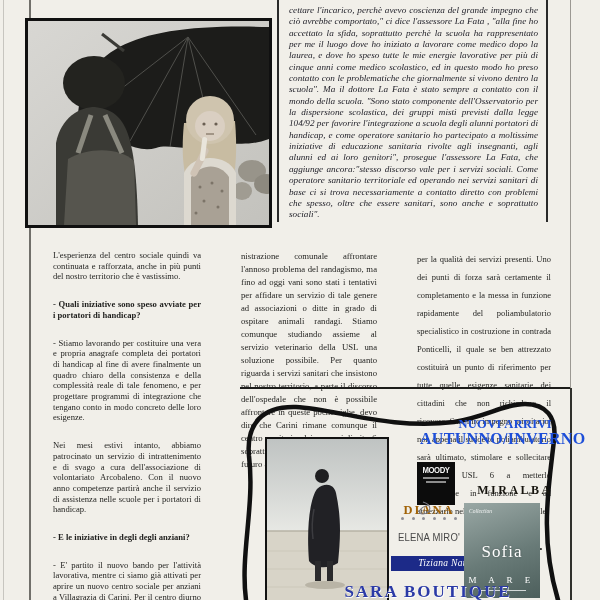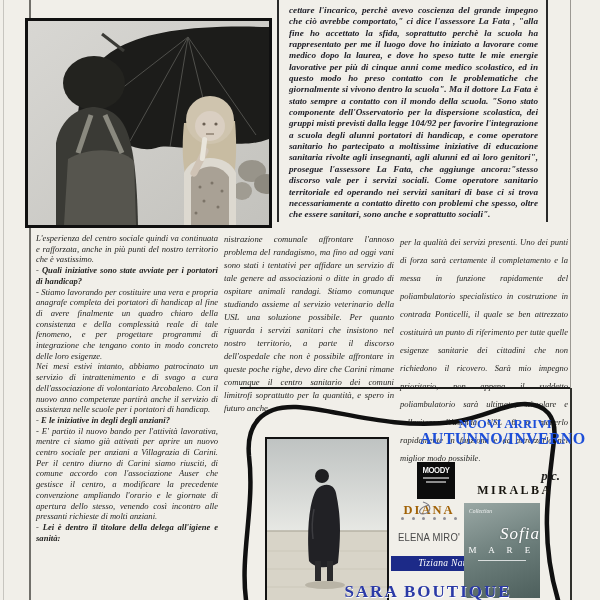--- a/index.html
+++ b/index.html
@@ -7,62 +7,62 @@
         font-family:"Liberation Serif",serif;color:#1f1f1d;}
   
   .vrule{position:absolute;background:#45443f;}
   .vrule.faint{background:#c7c5bf;}
   
   .photo-top{position:absolute;left:25px;top:18px;width:241px;height:204px;
              border:3px solid #101010;background:#d4d3cf;}
   
   .quote{position:absolute;left:277px;top:0;width:271px;height:222px;box-sizing:border-box;
          border-left:2px solid #2a2a2a;border-right:2px solid #2a2a2a;
-         padding:5px 8px 0 10px;font-style:italic;font-weight:bold;
+         padding:5px 8px 0 10px;font-style:italic;font-weight:normal;
          font-size:9.2px;line-height:11.35px;text-align:justify;color:#1d1d26;}
   
   .col{position:absolute;top:233px;text-align:justify;}
-  .col p{margin:0;font-style:italic;}
+  .col p{margin:17px;}
   .col p.q{font-weight:bold;}
   #col-left{left:36px;width:182px;font-size:8.6px;line-height:10.7px;}
   #col-mid{left:224px;width:170px;font-size:8.7px;line-height:13px;}
   #col-right{left:400px;width:168px;font-size:8.5px;line-height:18px;}
   .sig{text-align:right;font-style:italic;font-weight:bold;padding-right:8px;font-size:13px;}
   .hrule{position:absolute;left:240px;top:387px;width:330px;height:2px;background:#1c1c1a;}
   
   .ad-frame{position:absolute;left:240px;top:394px;width:330px;height:206px;}
   .ad-headline{position:absolute;left:420px;top:417px;width:132px;text-align:right;
                color:#1d4ed8;font-weight:bold;font-size:12.5px;line-height:14.5px;
                letter-spacing:.3px;}
   .beach-photo{position:absolute;left:265px;top:437px;width:120px;height:162px;
                border:2px solid #121212;background:#d9d8d3;}
-  .moody{position:absolute;left:417px;top:462px;width:38px;height:37px;background:#0c0c0c;
+  .moody{position:absolute;left:417px;top:462px;width:38px;height:43px;background:#0c0c0c;
          color:#f4f4f4;text-align:center;font-family:"Liberation Sans",sans-serif;}
   .moody .name{font-size:9px;font-weight:bold;letter-spacing:-.5px;transform:scaleX(.86);
                margin-top:3px;}
   .moody .bar{height:2px;background:#8d8d8d;margin:2px 6px 0 6px;}
   .miralba{position:absolute;left:472px;top:483px;width:86px;text-align:center;
            font-size:12px;font-weight:bold;letter-spacing:2.5px;color:#17150f;}
   .diana{position:absolute;left:393px;top:503px;width:72px;text-align:center;
          font-size:12.5px;font-weight:bold;letter-spacing:2px;color:#a16207;}
   .diana .sub{margin-top:-1px;display:flex;justify-content:space-between;padding:0 8px;}
   .diana .sub i{width:3px;height:3px;background:#8f8f97;border-radius:50%;}
   .elena{position:absolute;left:391px;top:532px;width:76px;text-align:center;
          font-family:"Liberation Sans",sans-serif;font-size:10px;color:#474747;
          transform:scaleX(.95);letter-spacing:.2px;}
   .natta{position:absolute;left:391px;top:556px;width:72px;height:15px;background:#1c2a88;
          color:#fff;text-align:center;font-style:italic;font-size:9.5px;line-height:15px;
          letter-spacing:.3px;padding-left:19px;}
   .sofia{position:absolute;left:464px;top:503px;width:76px;height:95px;
          background:linear-gradient(160deg,#9aa8a5 0%,#697b78 55%,#4d5f5c 100%);
          color:#fff;overflow:hidden;}
   .sofia .coll{font-style:italic;font-size:5.5px;margin:5px 0 0 5px;opacity:.9;}
-  .sofia .script{font-style:italic;font-size:17px;text-align:right;margin-top:10px;
+  .sofia .script{font-size:17px;text-align:center;margin-top:28px;
                  letter-spacing:1px;text-shadow:0 0 2px rgba(0,0,0,.35);}
-  .sofia .mare{font-size:9px;text-align:center;letter-spacing:5px;margin-top:1px;}
+  .sofia .mare{font-size:9px;text-align:center;letter-spacing:5px;margin-top:13px;}
   .sofia .tiny{height:1px;background:rgba(255,255,255,.75);margin:5px 14px 0 14px;}
   .sara{position:absolute;left:298px;top:582px;width:260px;text-align:center;
         font-size:17px;font-weight:bold;letter-spacing:2px;color:#2b3aa6;
         text-shadow:.6px .6px 0 #ffffff;}
 </style>
 </head>
 <body>
 
 <div class="page">
 
@@ -121,21 +121,21 @@
       <rect x="173" y="116" width="5" height="24" rx="2" fill="#e9e5db" transform="rotate(7 175 128)"></rect>
     </svg>
   </div>
 
   <div class="quote">
     <span>cettare l'incarico, perchè avevo coscienza del grande impegno che ciò avrebbe comportato," ci dice l'assessore La Fata , "alla fine ho accettato la sfida, soprattutto perchè la scuola ha rappresentato per me il luogo dove ho iniziato a lavorare come medico dopo la laurea, e dove ho speso tutte le mie energie lavorative per più di cinque anni come medico scolastico, ed in questo modo ho preso contatto con le problematiche che giornalmente si vivono dentro la scuola". Ma il dottore La Fata è stato sempre a contatto con il mondo della scuola. "Sono stato componente dell'Osservatorio per la dispersione scolastica, dei gruppi misti previsti dalla legge 104/92 per favorire l'integrazione a scuola degli alunni portatori di handicap, e come operatore sanitario ho partecipato a moltissime iniziative di educazione sanitaria rivolte agli insegnanti, agli alunni ed ai loro genitori", prosegue l'assessore La Fata, che aggiunge ancora:"stesso discorso vale per i servizi sociali. Come operatore sanitario territoriale ed operando nei servizi sanitari di base ci si trova necessariamente a contatto diretto con problemi che spesso, oltre che essere sanitari, sono anche e soprattutto sociali".</span>
   </div>
 
   <div class="col" id="col-left">
     <p>L'esperienza del centro sociale quindi va continuata e rafforzata, anche in più punti del nostro territorio che è vastissimo.</p>
-    <p class="q">- Quali iniziative sono state avviate per i portatori di handicap?</p>
+    <p class="q">- Quali iniziative sono speso avviate per i portatori di handicap?</p>
     <p>- Stiamo lavorando per costituire una vera e propria anagrafe completa dei portatori di handicap al fine di avere finalmente un quadro chiaro della consistenza e della complessità reale di tale fenomeno, e per progettare programmi di integrazione che tengano conto in modo concreto delle loro esigenze.</p>
     <p>Nei mesi estivi intanto, abbiamo patrocinato un servizio di intrattenimento e di svago a cura dell'associazione di volontariato Arcobaleno. Con il nuovo anno competenze partirà anche il servizio di assistenza nelle scuole per i portatori di handicap.</p>
     <p class="q">- E le iniziative in degli degli anziani?</p>
     <p>- E' partito il nuovo bando per l'attività lavorativa, mentre ci siamo già attivati per aprire un nuovo centro sociale per anziani a Villagrazia di Carini. Per il centro diurno di Carini siamo riusciti, di comune accordo con l'associazione Auser che gestisce il centro, a modificare la precedente convenzione ampliando l'orario e le giornate di apertura dello stesso, venendo così incontro alle pressanti richieste di molti anziani.</p>
     <p class="q">- Lei è dentro il titolare della delega all'igiene e sanità:</p>
   </div>
 
   <div class="col" id="col-mid">
     <p>nistrazione comunale affrontare l'annoso problema del randagismo, ma fino ad oggi vani sono stati i tentativi per affidare un servizio di tale genere ad associazioni o ditte in grado di ospitare animali randagi. Stiamo comunque studiando assieme al servizio veterinario della USL una soluzione possibile. Per quanto riguarda i servizi sanitari che insistono nel nostro territorio, a parte il discorso dell'ospedale che non è possibile affrontare in queste poche righe, devo dire che Carini rimane comunque il centro sanitario dei comuni limitrofi soprattutto per la quantità, e spero in futuro anche</p>
   </div>

